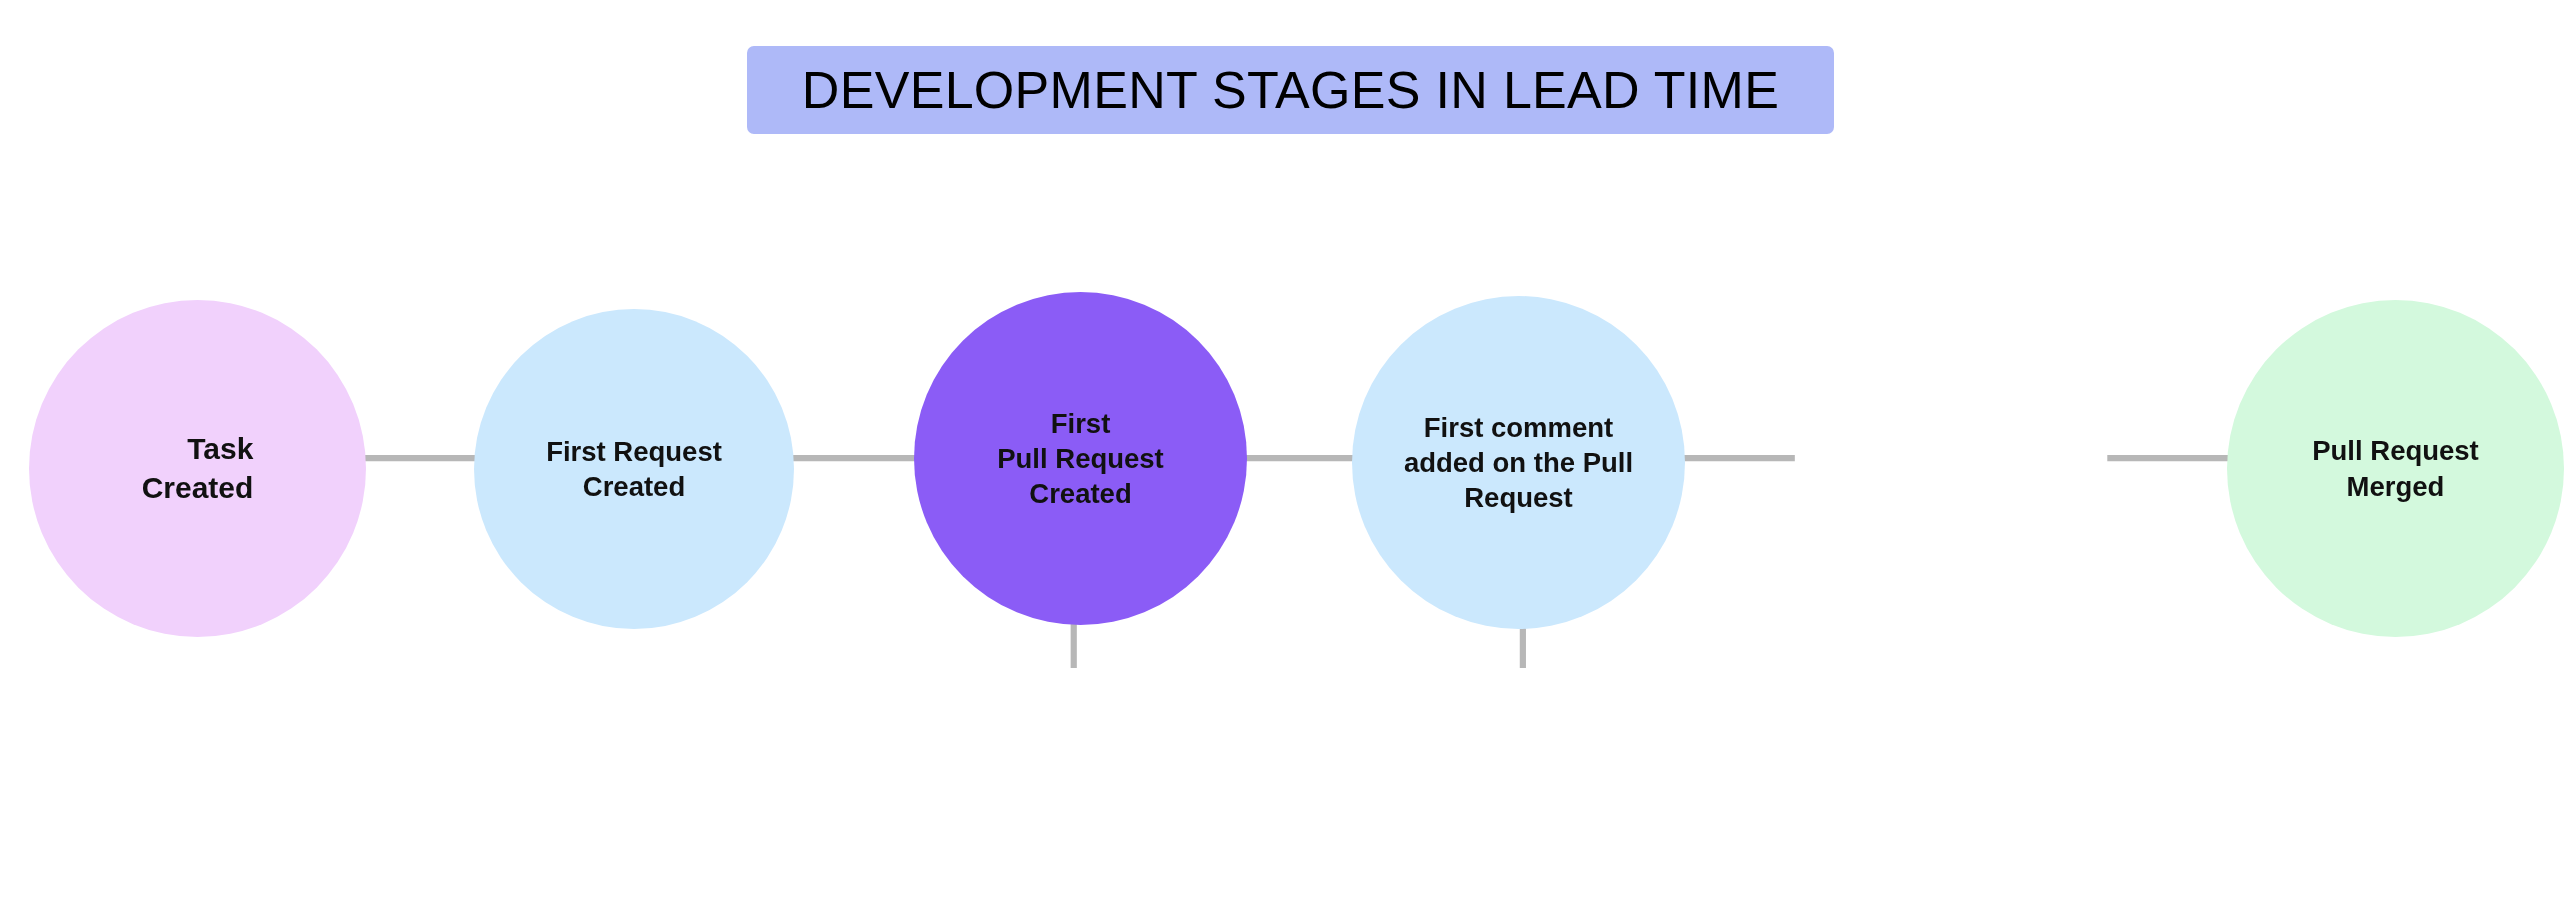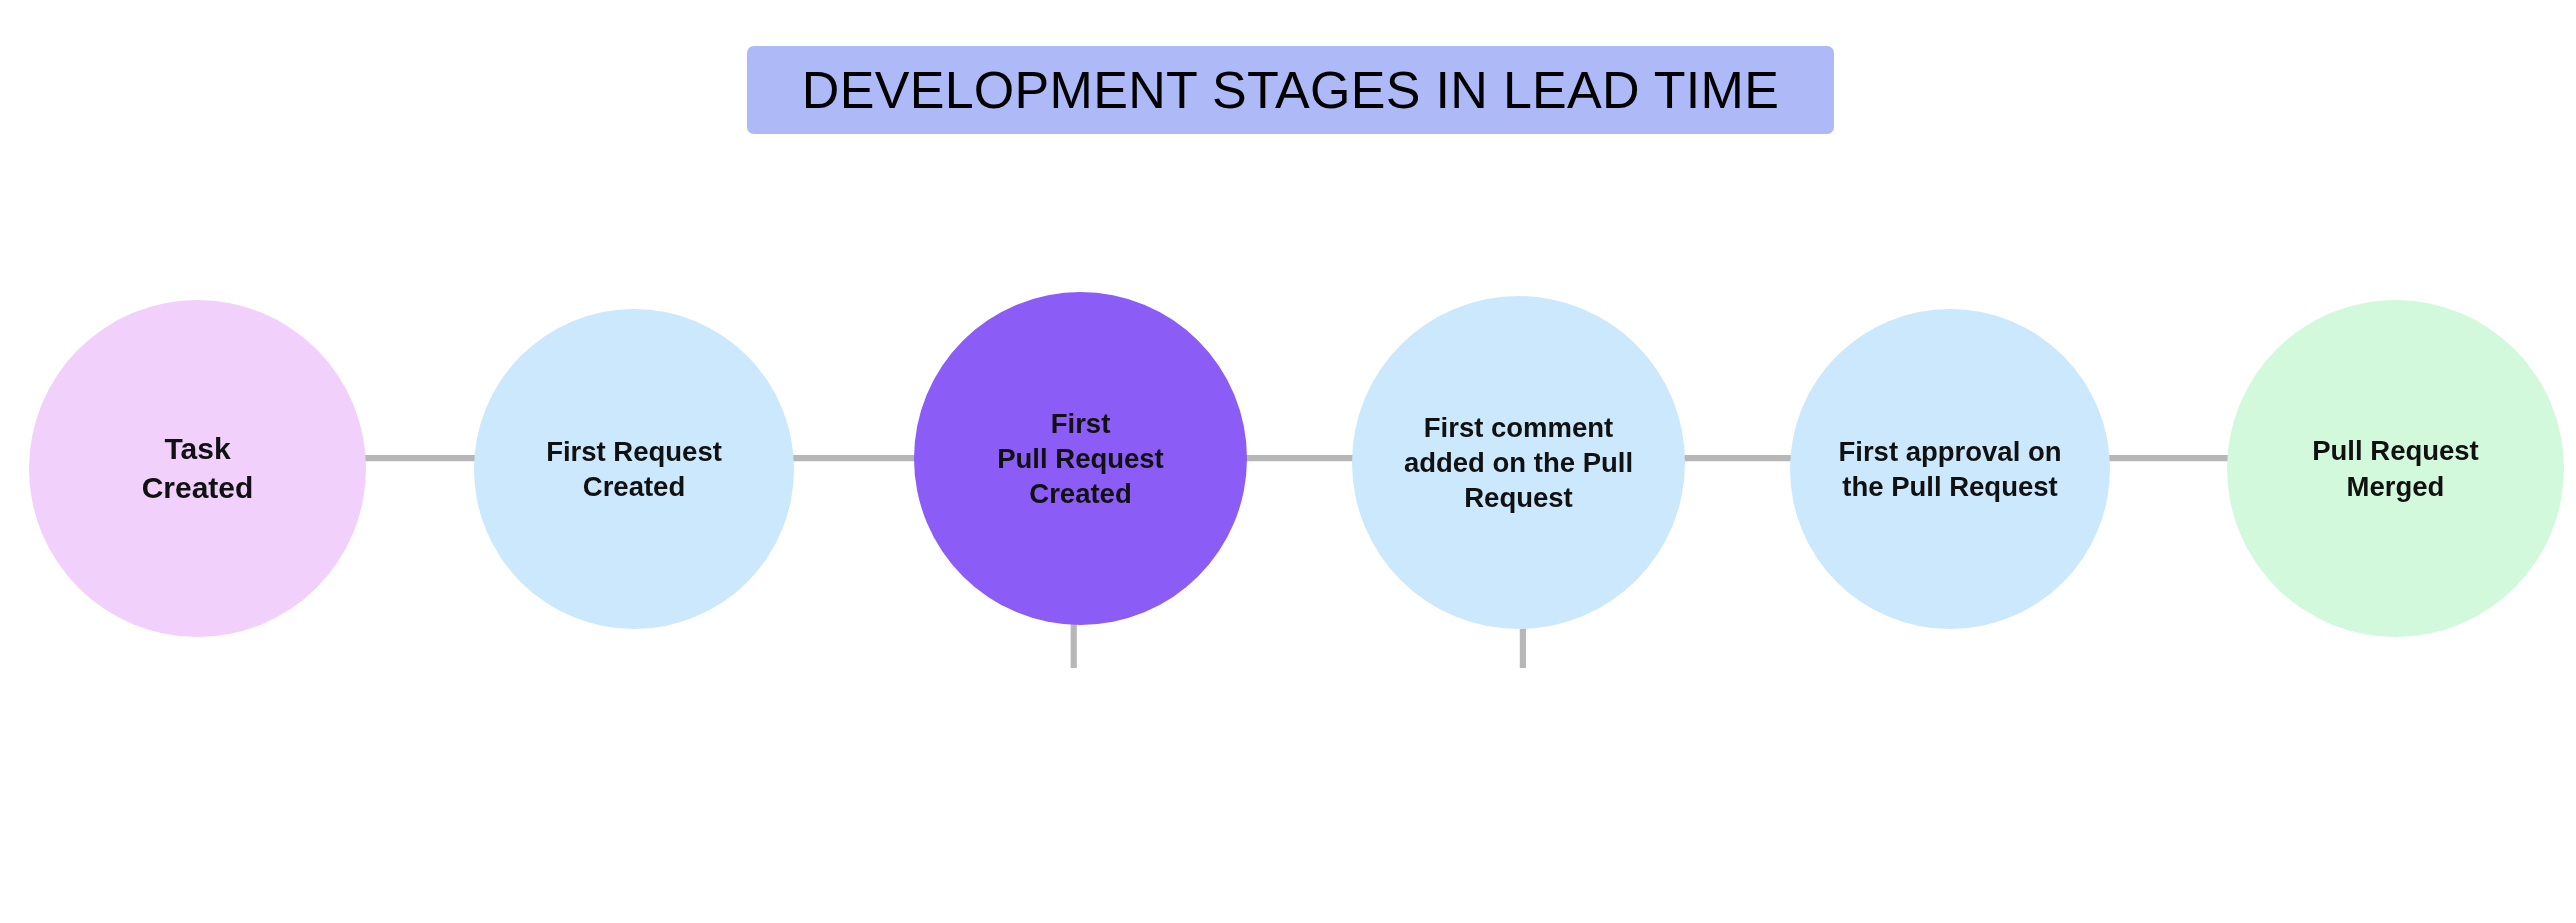--- a/index.html
+++ b/index.html
@@ -69,21 +69,21 @@
     padding: 0 9.6px;
   }
 
   #node-0 { left: 29px;   top: 300px; width: 337px; height: 337px; background: #f1d1fc; }
   #node-1 { left: 474px;  top: 309px; width: 320px; height: 320px; background: #cbe8fd; }
   #node-2 { left: 914px; top: 292px; width: 333px; height: 333px; background: #8b5cf6; }
   #node-3 { left: 1352px; top: 296px; width: 333px; height: 333px; background: #cbe8fd; }
   #node-4 { left: 1790px; top: 309px; width: 320px; height: 320px; background: #cbe8fd; }
   #node-5 { left: 2227px; top: 300px; width: 337px; height: 337px; background: #d3f9dd; }
 
-  #node-0 .node-label { font-size: 30px; }
+  #node-0 .node-label { font-size: 30px; text-align: right; }
   #node-1 .node-label { font-size: 27.5px; }
   #node-2 .node-label { font-size: 27.5px; }
   #node-3 .node-label { font-size: 27.5px; }
   #node-4 .node-label { font-size: 27.5px; }
   #node-5 .node-label { font-size: 27.5px; }
 
   
   #edge-label-box {
     position: absolute;
     left: 1085px;
@@ -143,24 +143,20 @@
 Pull Request
 Created</span>
   </div>
 
   <div class="node" id="node-3">
     <span class="node-label">First comment
 added on the Pull
 Request</span>
   </div>
 
-  <div class="node" id="node-4">
-    <span class="node-label">First approval on
-the Pull Request</span>
-  </div>
 
   <div class="node" id="node-5">
     <span class="node-label">Pull Request
 Merged</span>
   </div>
 
 
 </div>
 
 

